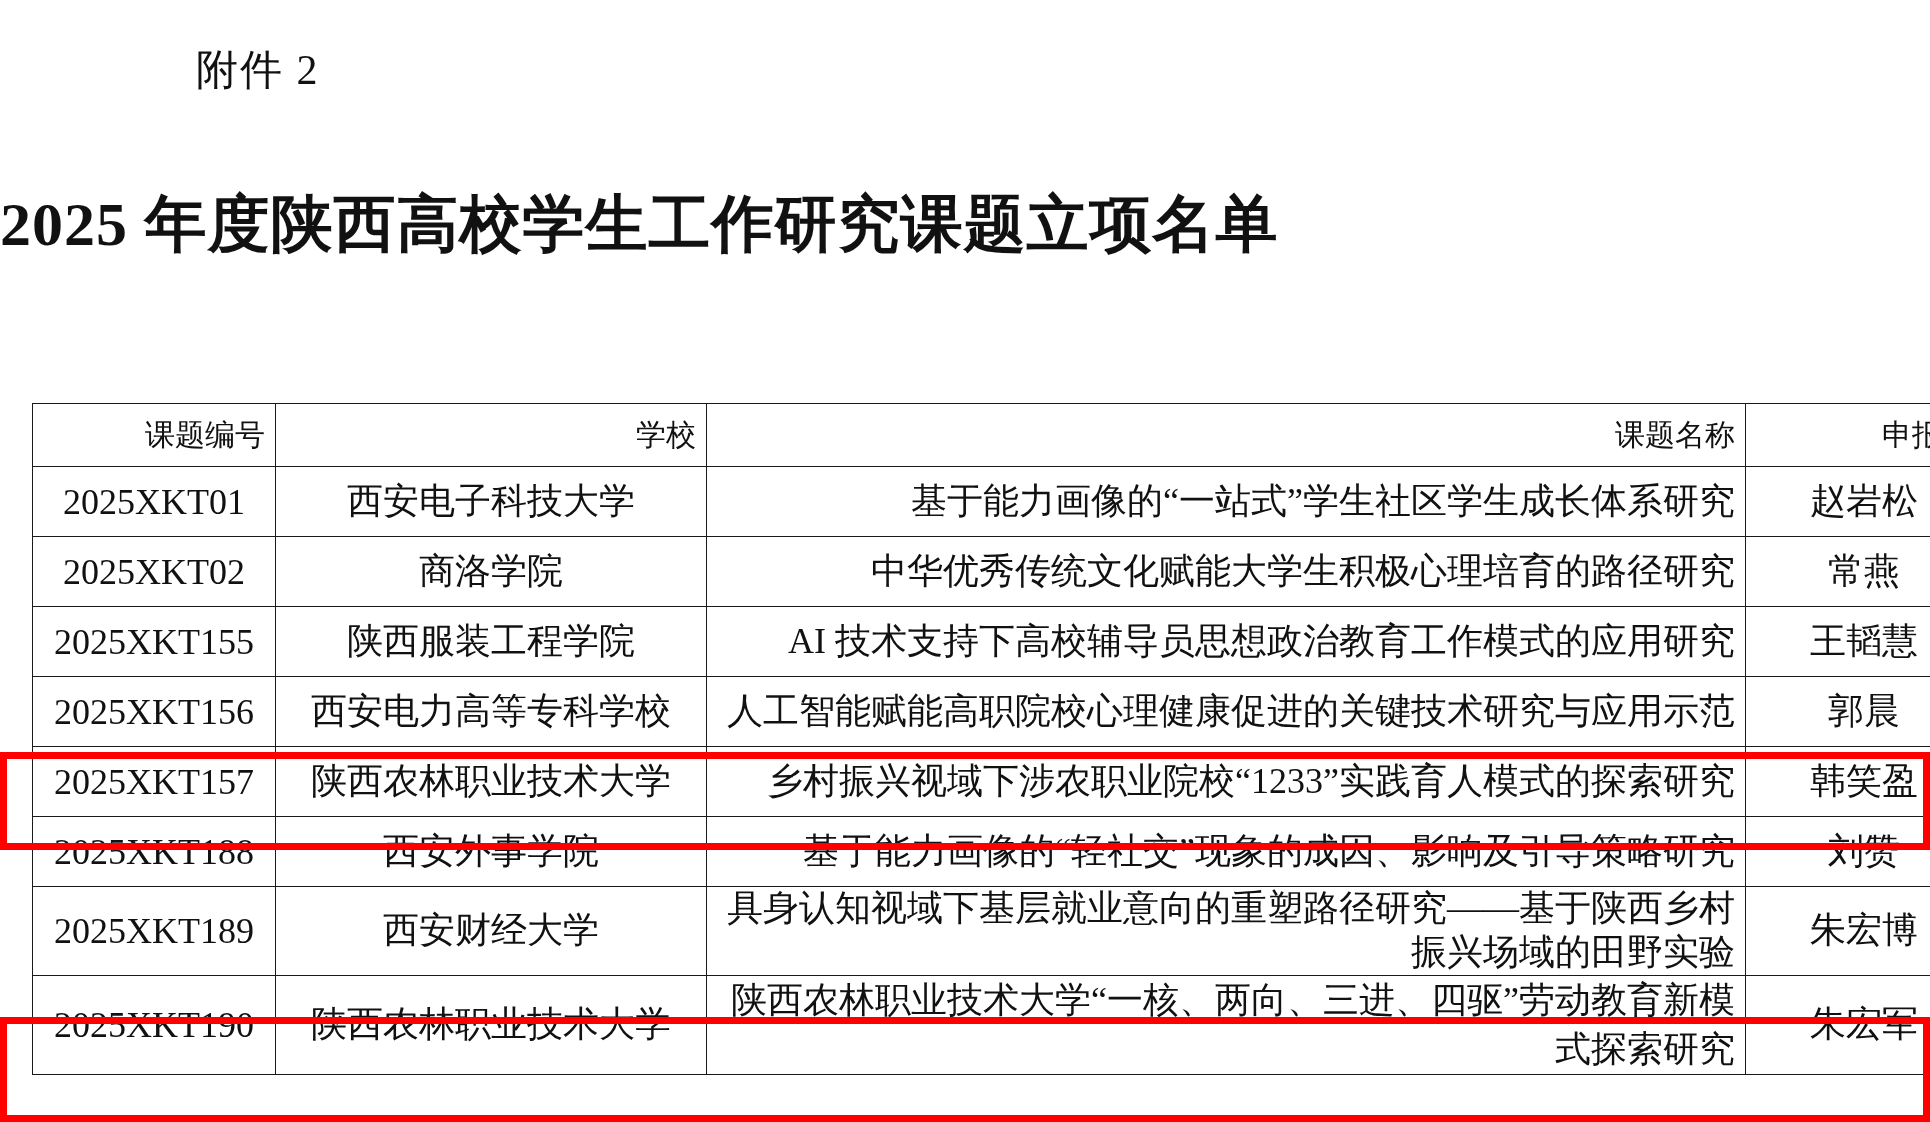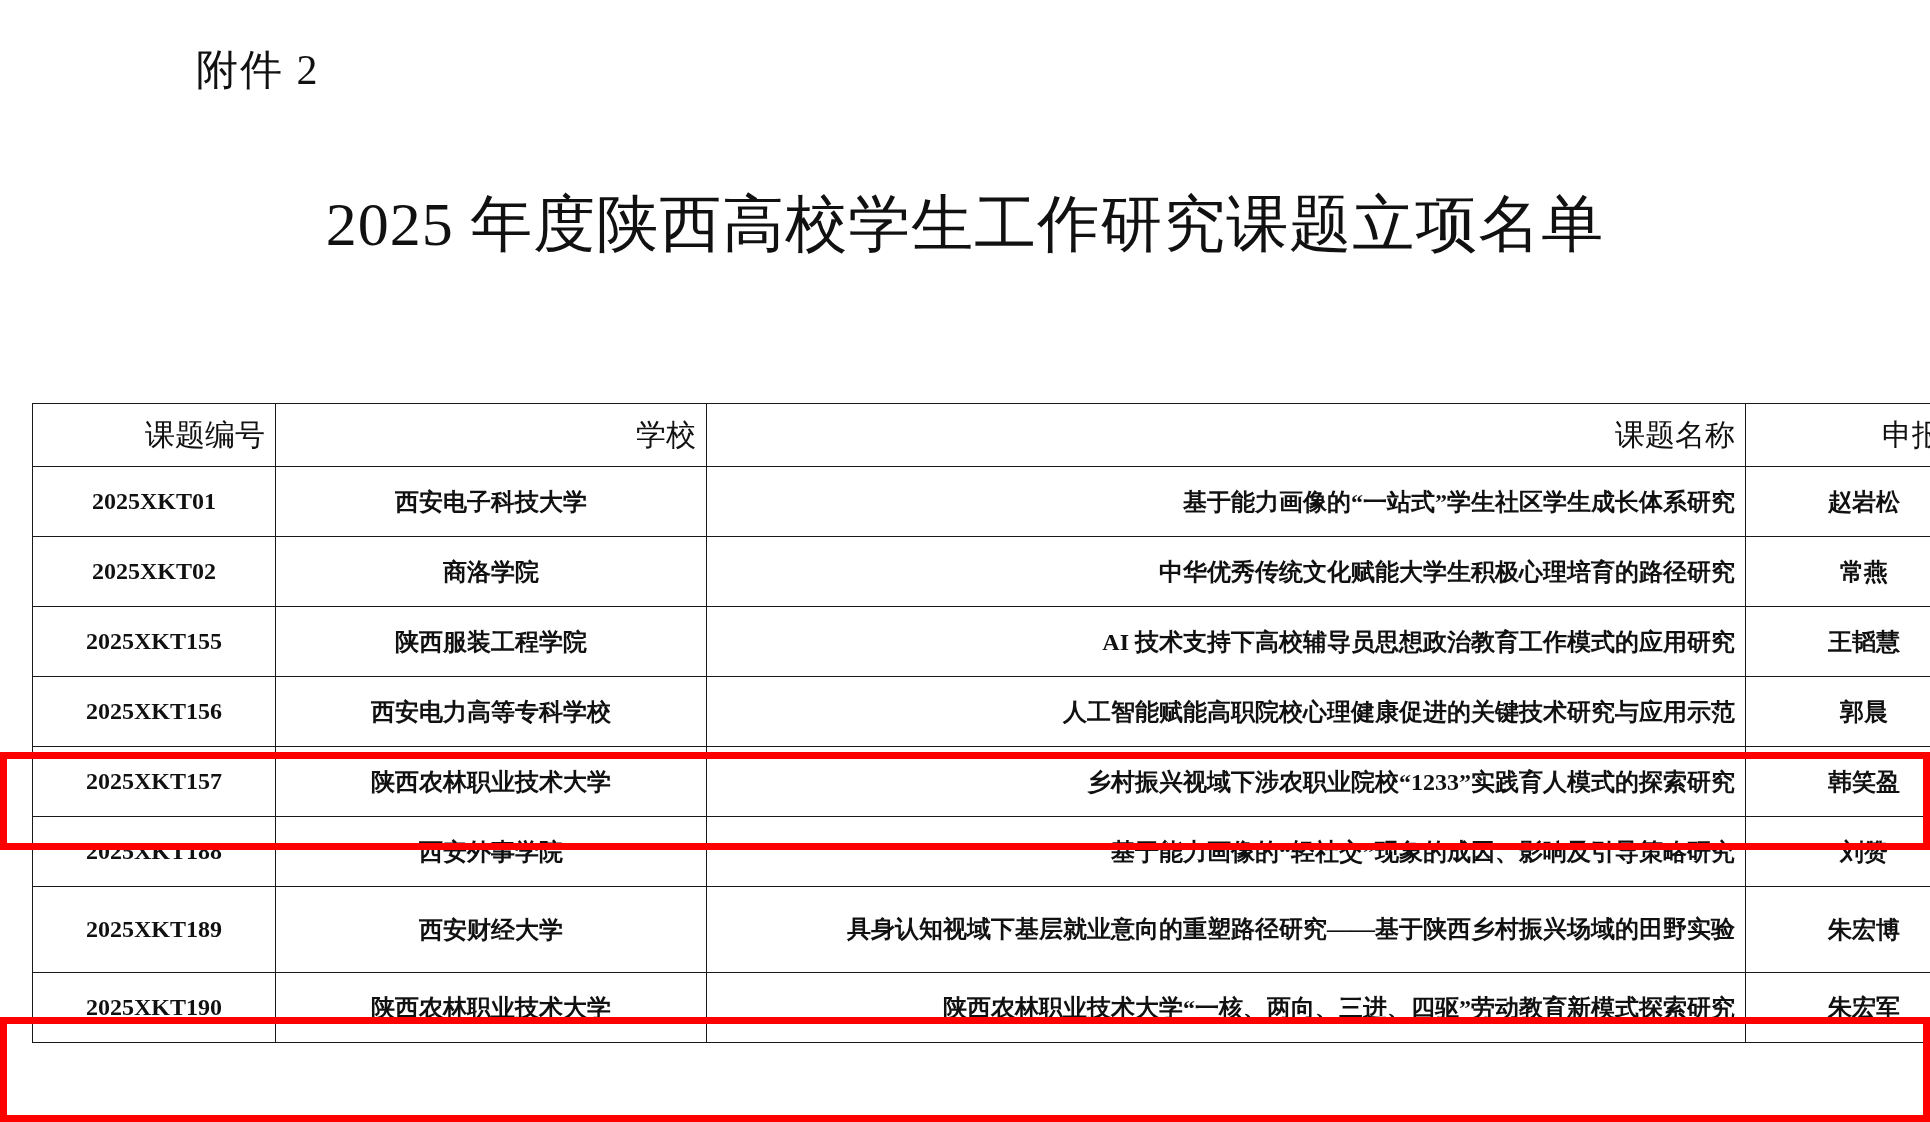--- a/index.html
+++ b/index.html
@@ -30,23 +30,22 @@
     letter-spacing: 2px;
     font-weight: 400;
     font-family: "Liberation Serif", "DejaVu Serif", serif;
     margin-left: 36px;
   }
   .doc-title {
     position: absolute;
     left: 0;
     right: 0;
     top: 190px;
-    text-align: center;
     font-size: 62px;
-    font-weight: 400;
+    font-weight: 700;
     letter-spacing: 1px;
     line-height: 1.1;
     font-family: "Liberation Serif", "DejaVu Serif", serif;
   }
   .doc-subtitle {
     position: absolute;
     left: 0;
     right: 0;
     top: 320px;
     text-align: center;
@@ -62,22 +61,22 @@
     width: 1866px;
   }
   table.listing {
     border-collapse: collapse;
     width: 1866px;
     table-layout: fixed;
   }
   table.listing td, table.listing th {
     border: 1.6px solid #1a1a1a;
     padding: 0 10px;
-    font-size: 24px;
-    font-weight: 700;
+    font-size: 36px;
+    font-weight: 400;
     font-family: "Liberation Serif", "DejaVu Serif", serif;
     color: #111;
     vertical-align: middle;
   }
   table.listing thead th {
     height: 62px;
     text-align: right;
     font-weight: 400;
     font-size: 30px;
   }

